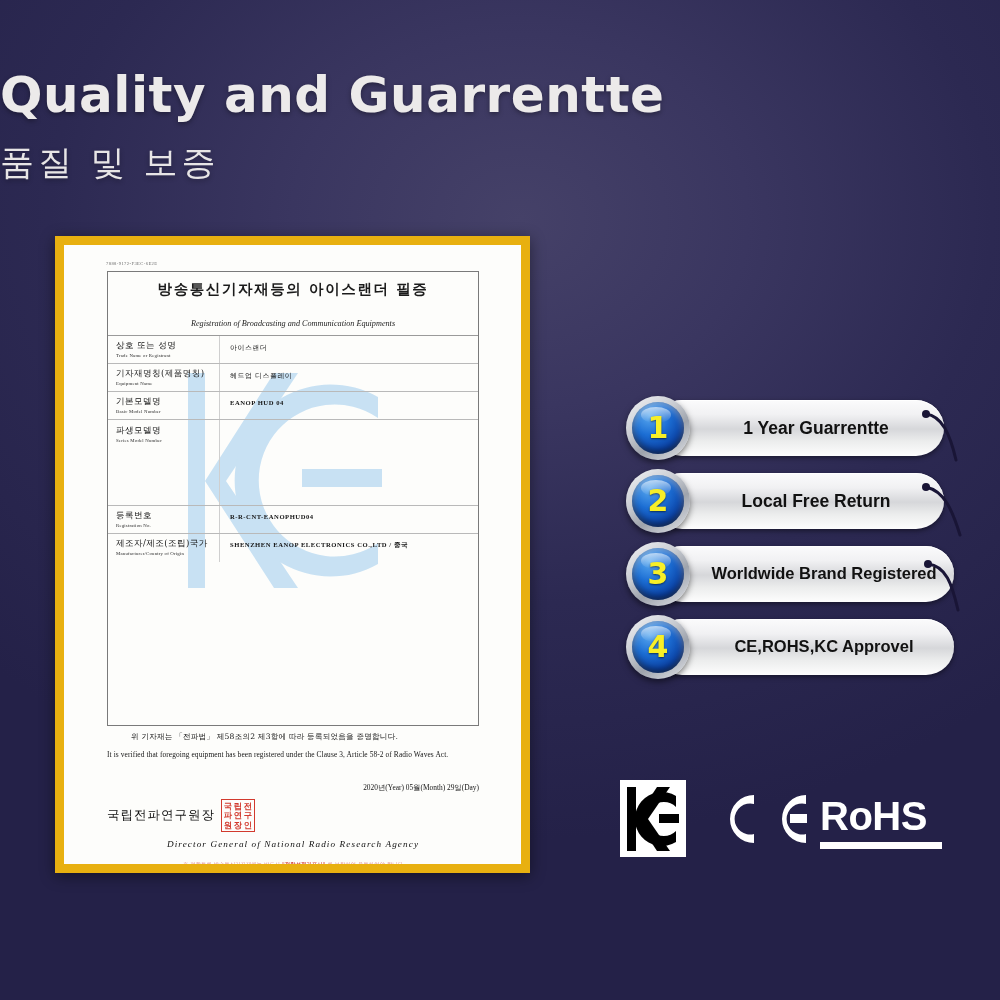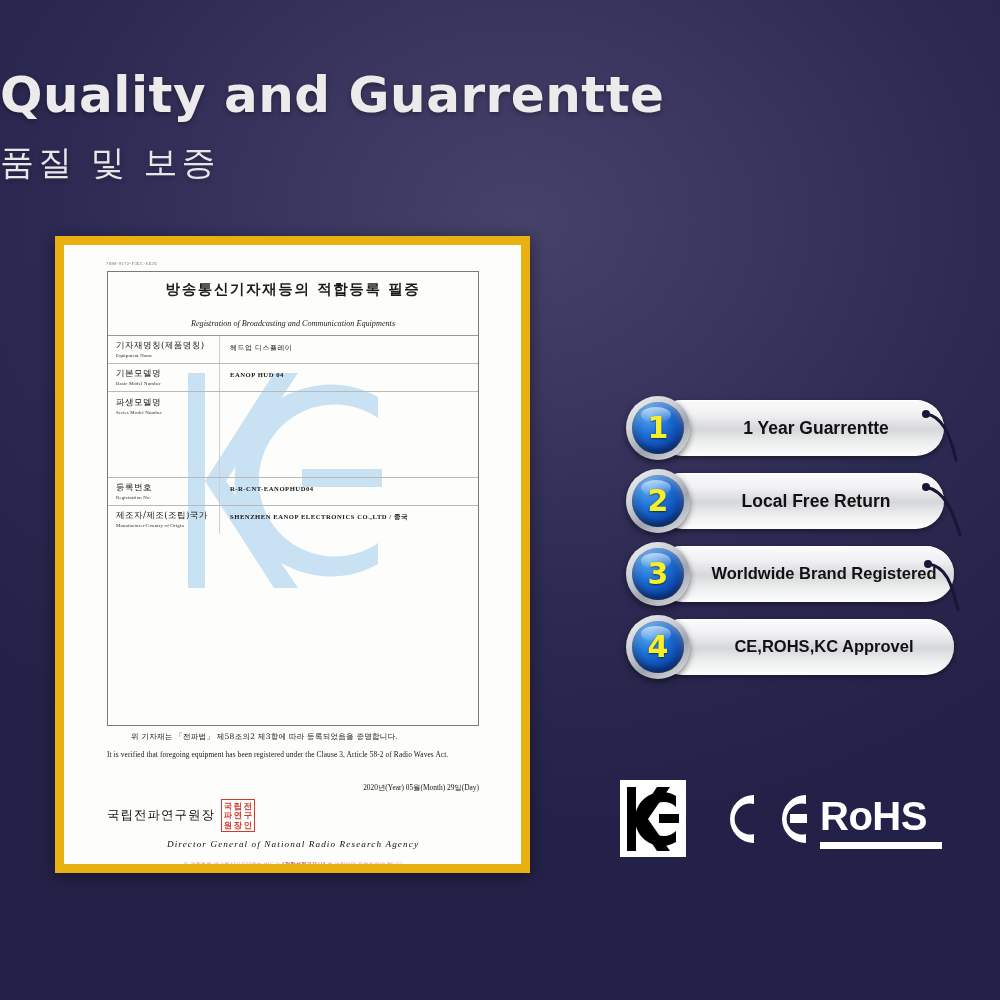--- a/index.html
+++ b/index.html
@@ -197,24 +197,31 @@
         <rect x="6" y="0" width="17" height="215" fill="#c3dff3"></rect>
         <path d="M23 108 L92 0 L116 0 L44 108 L116 215 L92 215 Z" fill="#c3dff3"></path>
         <path d="M196 24 A96 96 0 1 0 196 191 L196 170 A76 76 0 1 1 196 45 Z" fill="#c3dff3"></path>
         <rect x="120" y="96" width="80" height="18" fill="#c3dff3"></rect>
       </svg>
 
       <div class="cert-code">7888-9172-F3EC-6E2E</div>
 
       <div class="cert-box">
         <div class="cert-title-cell">
-          <div class="cert-title-ko">방송통신기자재등의 적합등록 필증</div>
+          <div class="cert-title-ko">방송통신기자재등의 아이스랜더 필증</div>
           <div class="cert-title-en">Registration of Broadcasting and Communication Equipments</div>
         </div>
 
+        <div class="row ko-val">
+          <div class="lab">
+            <span class="ko">상호 또는 성명</span>
+            <span class="en">Trade Name or Registrant</span>
+          </div>
+          <div class="val">아이스랜더</div>
+        </div>
 
         <div class="row ko-val">
           <div class="lab">
             <span class="ko">기자재명칭(제품명칭)</span>
             <span class="en">Equipment  Name</span>
           </div>
           <div class="val">헤드업 디스플레이</div>
         </div>
 
         <div class="row">

